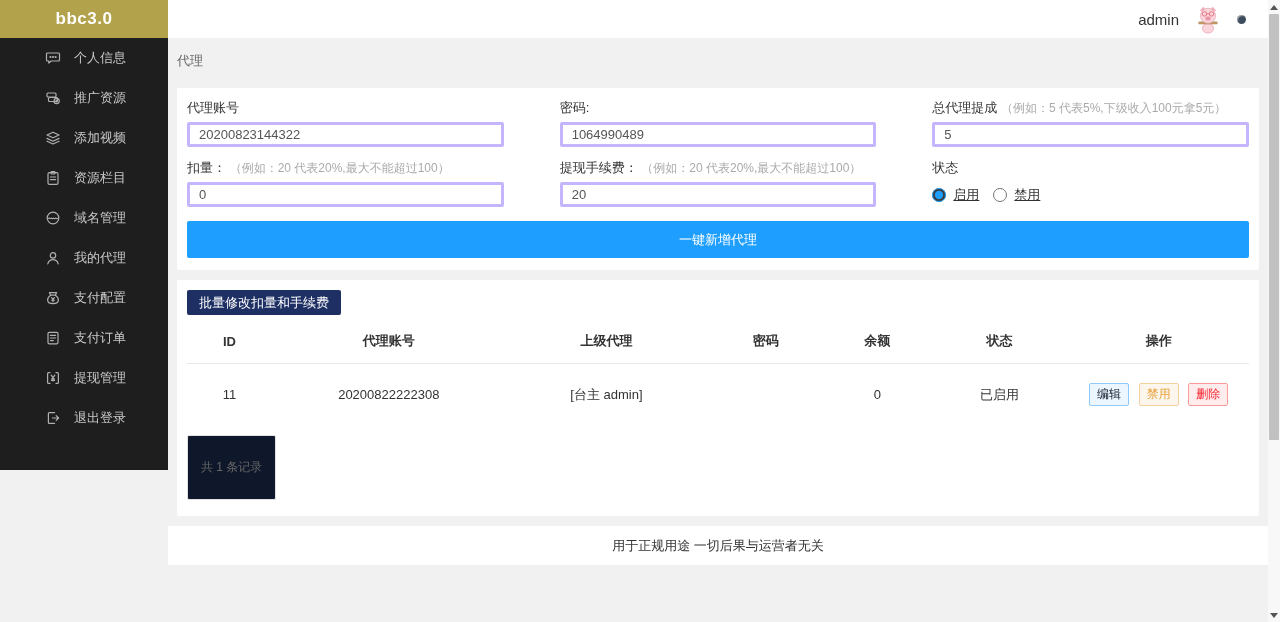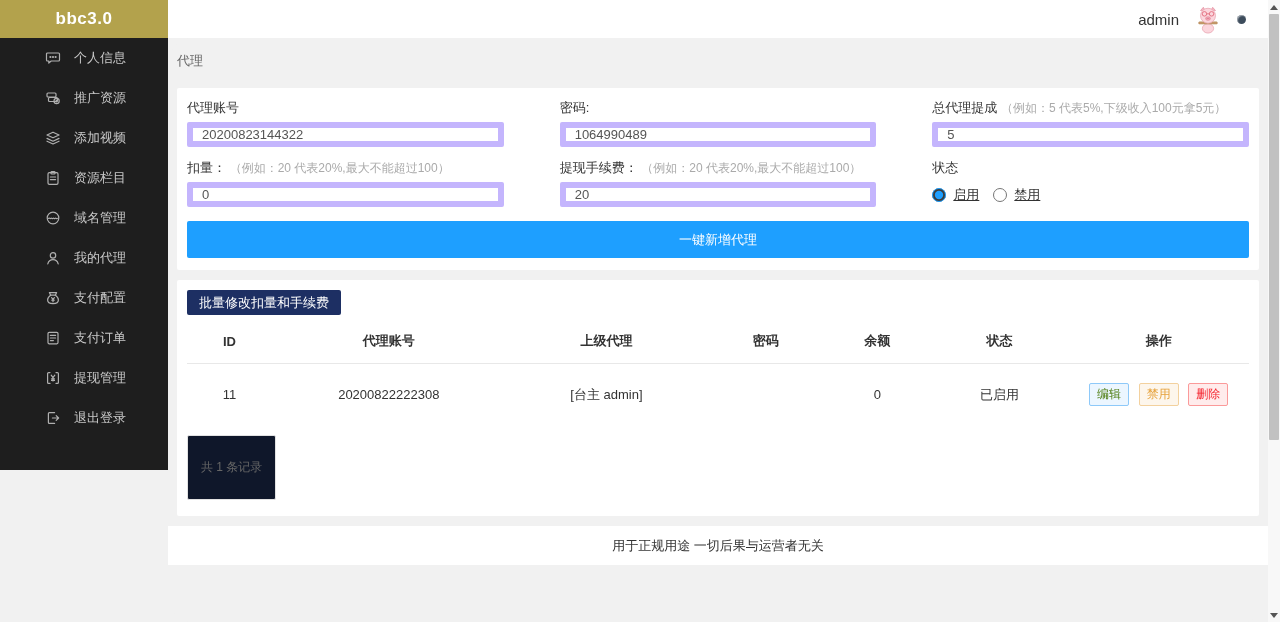--- a/index.html
+++ b/index.html
@@ -20,35 +20,35 @@
 
   .page { position:relative; height:584px; background:#f1f1f1; overflow:hidden;border-radius:26px; }
   .breadcrumb { padding:14px 0 10px 9px; font-size:13px; color:#666; }
   .inner { margin:8px 9px; }
 
   .card { background:#fff; border-radius:2px; }
   .card.form-card { padding:12px 10px 12px 10px; }
   .form-grid { display:grid; grid-template-columns:1fr 1fr 1fr; column-gap:56px; row-gap:13px; }
   .field-label { font-size:13px; color:#333; margin-bottom:6px; line-height:16px; white-space:nowrap; }
   .field-label .hint { color:#aaa; font-size:12px; }
-  .text-input { width:100%; height:25px; border:6px solid #c4b5fd; border-radius:2px; padding:0 9px; font-size:13px; color:#555; font-family:"Liberation Sans", sans-serif; background:#fff; outline:none; }
+  .text-input { width:100%; height:25px; border:3px solid #c4b5fd; border-radius:2px; padding:0 9px; font-size:13px; color:#555; font-family:"Liberation Sans", sans-serif; background:#fff; outline:none; }
   .radio-row { display:flex; align-items:center; gap:4px; height:25px; font-size:13px; color:#333;text-decoration:underline; }
   .radio-row input { accent-color:#1E9FFF; width:14px; height:14px; margin-right:3px; cursor:pointer; }
   .radio-row label { margin-right:10px; cursor:pointer; }
   .primary-btn { display:block; width:100%; height:37px; margin-top:14px; background:#1E9FFF; color:#fff; border:none; border-radius:2px; font-size:13px; cursor:pointer; font-family:"Liberation Sans", sans-serif; }
 
   .card.table-card { margin-top:10px; padding:10px 10px 16px 10px; }
   .bulk-btn { height:25px; padding:0 12px; background:#1d2f63; color:#fff; border:none; border-radius:2px; font-size:13px; cursor:pointer; font-family:"Liberation Sans", sans-serif; }
   table.agents { width:100%; border-collapse:collapse; margin-top:4px; }
   table.agents th { font-size:13px; color:#333; font-weight:bold; padding:13px 4px; text-align:center; }
   table.agents thead tr { border-bottom:1px solid #e8e8e8; }
   table.agents td { font-size:13px; color:#333; padding:19px 4px; text-align:center; }
   .status-on { color:#5FB878; }
   .action-btn { display:inline-block; padding:2px 7px; font-size:12px; border-radius:2px; cursor:pointer; margin:0 3px; border:1px solid; background:#fff; font-family:"Liberation Sans", sans-serif; }
-  .action-edit { color:#4d7c0f; border-color:#8ec9f9; background:#ecf6ff; }
+  .action-edit { color:#0f172a; border-color:#8ec9f9; background:#ecf6ff; }
   .action-disable { color:#e6a23c; border-color:#f3d19e; background:#fdf6ec; }
   .action-delete { color:#f5222d; border-color:#fb9a9a; background:#ffecec; }
   .pagination { display:inline-block; margin-top:10px; padding:23px 13px; border:1px solid #e2e2e2; font-size:12px; color:#666; background:#0f172a; border-radius:2px; }
 
   .footer { margin-top:10px; height:39px; background:#fff; display:flex; align-items:center; justify-content:center; font-size:13px; color:#333; }
 
   
   .scrollbar { position:absolute; right:0; top:0; width:12px; height:622px; background:#f8f8f8; z-index:10; }
   .sb-arrow { position:absolute; left:0; width:12px; height:12px; display:flex; align-items:center; justify-content:center; cursor:pointer; }
   .sb-arrow.up { top:1px; }

